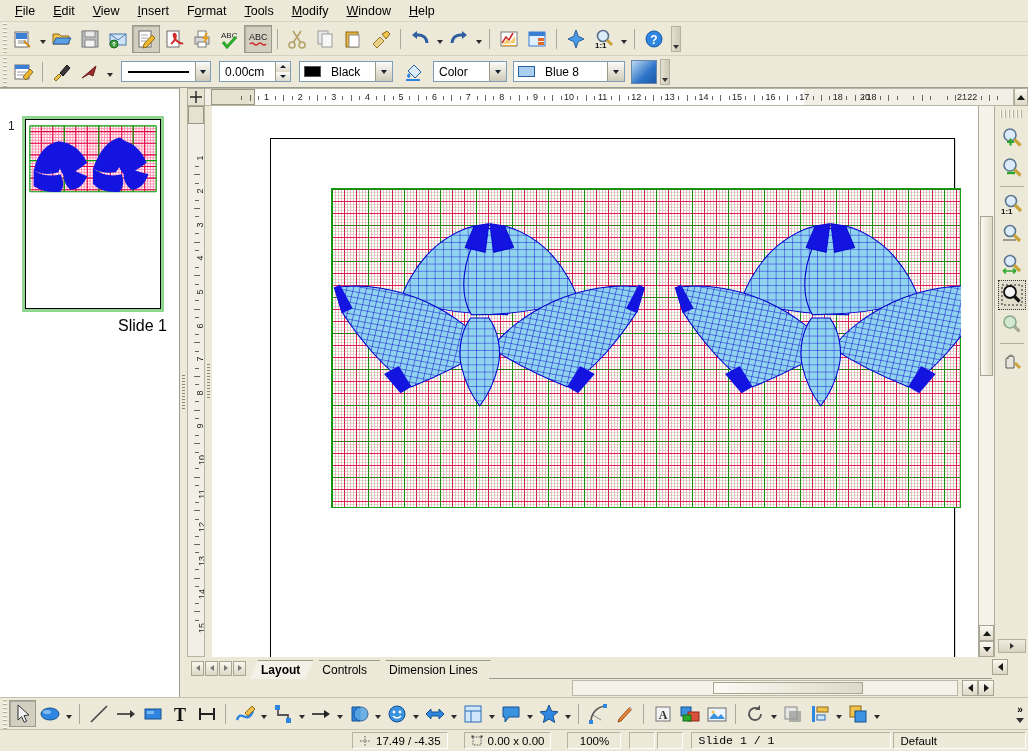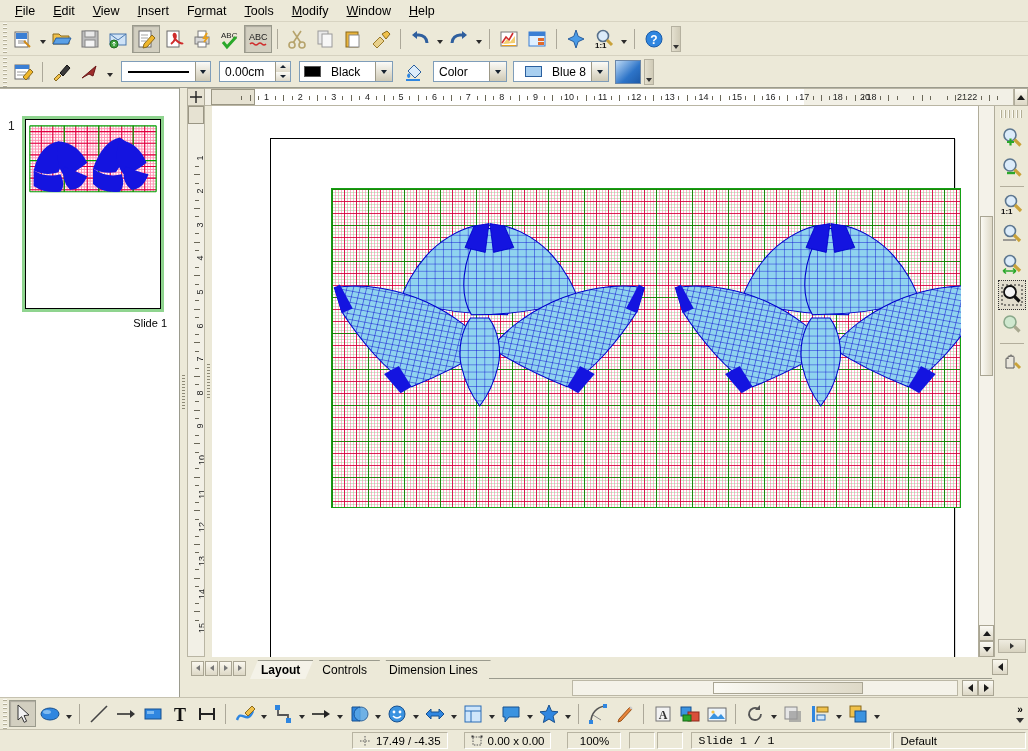--- a/index.html
+++ b/index.html
@@ -56,38 +56,38 @@
   .linestyle-box { width:90px; }
   .linestyle-box .lineart { width:70px; height:2px; background:#000; margin:0 6px; }
   .spin { width:72px; }
   .spin .sbtns { margin-left:auto; width:15px; height:19px; display:flex; flex-direction:column; border-left:1px solid #9c9887;}
   .spin .sbtns div { flex:1; background:linear-gradient(to bottom,#fbfbf7,#ded9c9); display:flex;align-items:center;justify-content:center; }
   .spin .sbtns .up i{ width:0;height:0;border-left:3px solid transparent;border-right:3px solid transparent;border-bottom:3.5px solid #16212f;}
   .spin .sbtns .dn i{ width:0;height:0;border-left:3px solid transparent;border-right:3px solid transparent;border-top:3.5px solid #16212f;}
   .swatch { width:17px; height:11px; border:1px solid #555; margin:0 5px 0 4px; flex:0 0 17px;}
   .colorbox { width:94px; }
   .fillmode { width:74px; }
-  .fillcolor { width:96px;padding-left:7px; }
+  .fillcolor { width:112px; }
   .bigswatch { width:26px; height:24px; border:1px solid #6a86a8; background:linear-gradient(135deg,#bcd9f5,#2d74c8 60%,#1d5aa8); margin-left:6px; flex:0 0 26px; }
   .tb-overflow { width:10px; height:26px; background:linear-gradient(to right,#e4e0cf,#cfcab6); border:1px solid #b5b1a0; display:flex; align-items:flex-end; justify-content:center; padding-bottom:2px; margin-left:3px;}
   .tb-overflow i{ width:0;height:0;border-left:3.5px solid transparent;border-right:3.5px solid transparent;border-top:4px solid #333; }
 
   
   .main { flex:1 1 auto; display:flex; min-height:0; background:#d4d0c8; }
 
   
   .pages-panel { width:180px; flex:0 0 180px; background:#ece9d8; display:flex; flex-direction:column; border-right:1px solid #9b9b8e;}
   .pages-head { height:21px; display:flex; align-items:center; padding:0 4px 0 8px; }
   .pages-head .ttl { font-weight:bold; font-size:12.5px; }
   .pages-head .x { margin-left:auto; width:16px;height:16px; display:flex;align-items:center;justify-content:center; font-size:13px; font-weight:bold; color:#333;}
   .pages-body { flex:1; background:#fff; border-top:1px solid #b6b2a0; position:relative; }
   .page-num { position:absolute; left:8px; top:30px; font-size:12px; color:#222; }
   .thumb-wrap { position:absolute; left:22px; top:27px; width:142px; height:196px; border:3px solid #8fd48f; background:#fff; padding:0; }
   .thumb-inner { width:100%; height:100%; border:1px solid #000; background:#fff; position:relative; overflow:hidden; }
-  .slide-label { position:absolute; right:12px; top:228px; font-size:11px; }
+  .slide-label { position:absolute; right:12px; top:228px; font-size:16px; }
 
   
   .vsplit { width:7px; flex:0 0 7px; background:#ece9d8; position:relative; }
   .vsplit::after { content:""; position:absolute; left:2px; top:50%; width:3px; height:36px; transform:translateY(-50%);
     background-image:repeating-linear-gradient(to bottom,#8d8976 0 1px,transparent 1px 3px); }
 
   
   .editor { flex:1 1 auto; display:flex; flex-direction:column; min-width:0; background:#d4d0c8;}
   .ruler-row { height:18px; flex:0 0 18px; display:flex; }
   .corner-btn { width:18px; flex:0 0 18px; background:#e6e2d2; border:1px solid #b0ac9a; display:flex;align-items:center;justify-content:center;}

